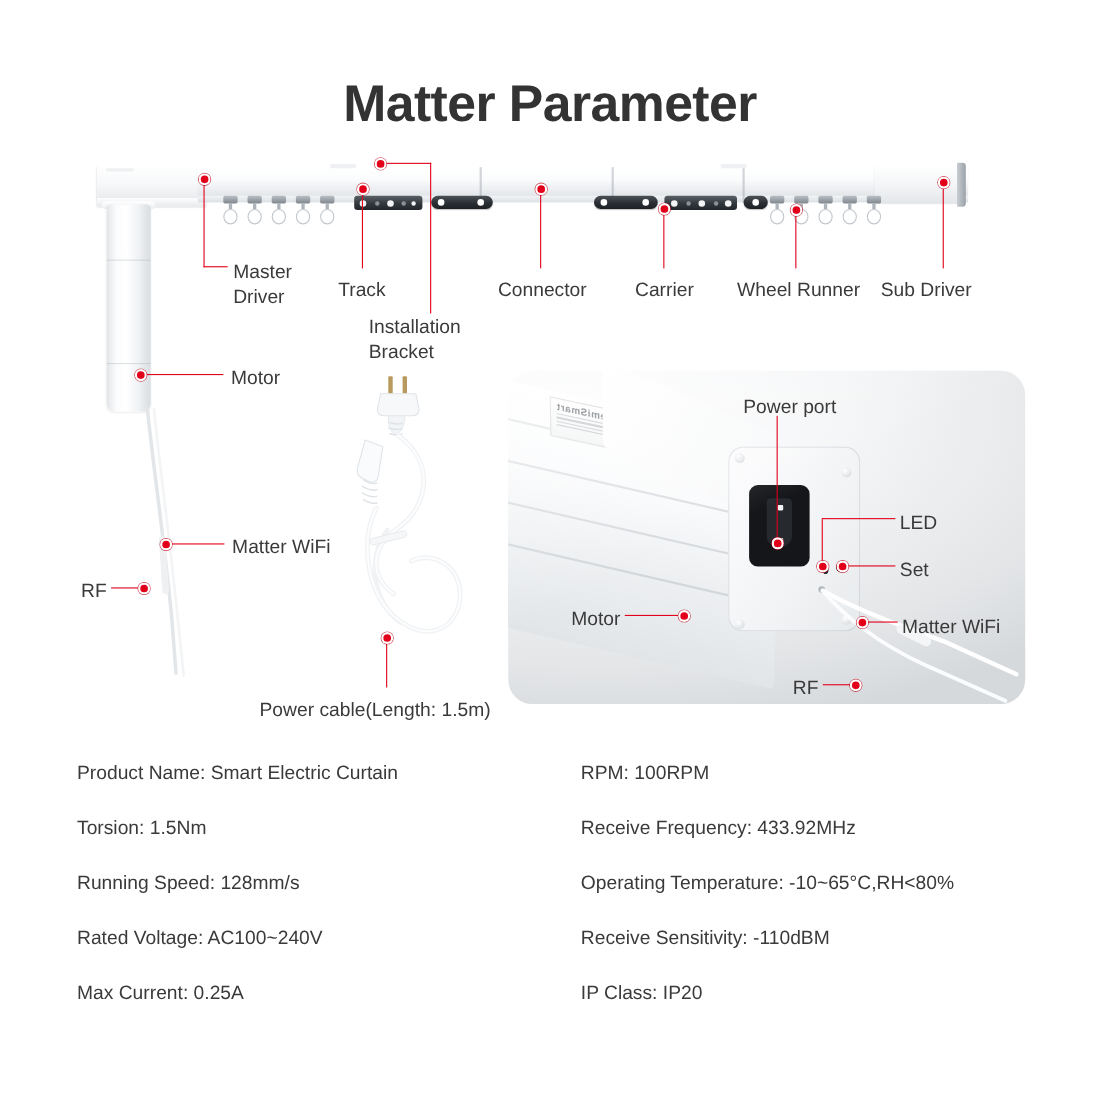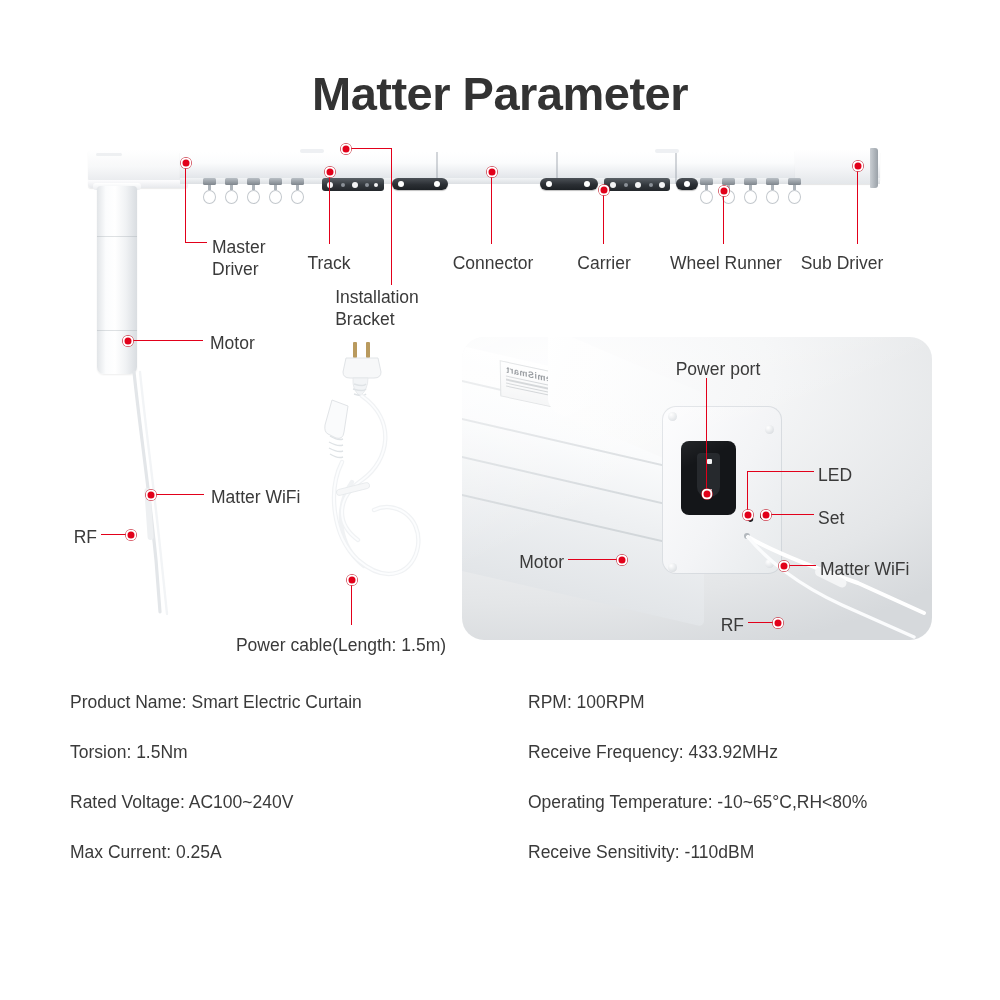--- a/index.html
+++ b/index.html
@@ -489,24 +489,26 @@
   <div class="lbl" style="left:820px;top:558px">Matter WiFi</div>
 
   <div class="dot" style="left:778px;top:623px"></div>
   <div class="ln lnh" style="left:748px;top:622px;width:30px"></div>
   <div class="lbl r" style="left:744px;top:614px">RF</div>
 
   <div class="specs">
     <div class="spec-col left">
       <div class="spec-row">Product Name: Smart Electric Curtain</div>
       <div class="spec-row">Torsion: 1.5Nm</div>
+      <div class="spec-row">Running Speed: 128mm/s</div>
       <div class="spec-row">Rated Voltage: AC100~240V</div>
       <div class="spec-row">Max Current: 0.25A</div>
     </div>
     <div class="spec-col right">
       <div class="spec-row">RPM: 100RPM</div>
       <div class="spec-row">Receive Frequency: 433.92MHz</div>
       <div class="spec-row">Operating Temperature: -10~65°C,RH&lt;80%</div>
       <div class="spec-row">Receive Sensitivity: -110dBM</div>
+      <div class="spec-row">IP Class: IP20</div>
     </div>
   </div>
 
 </div>
 
 </body></html>

